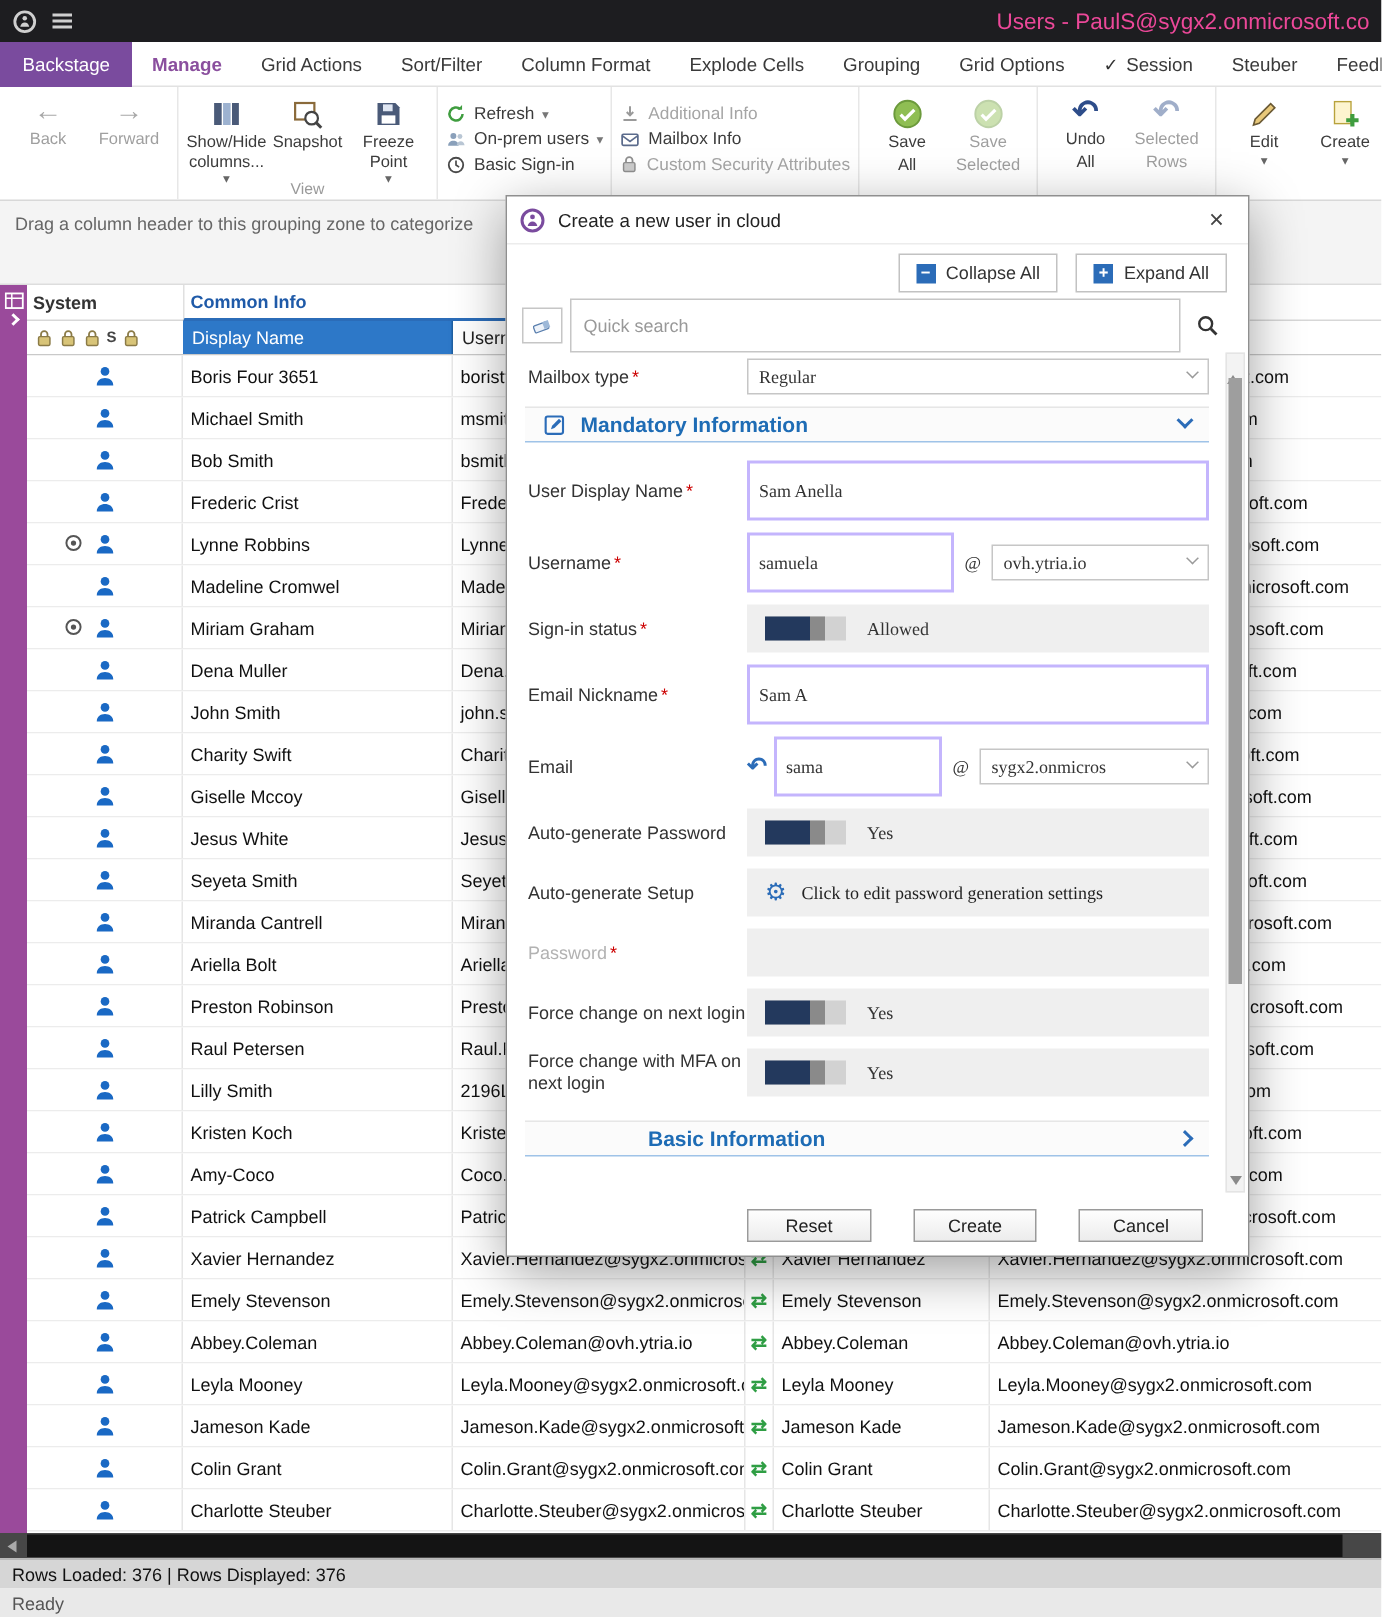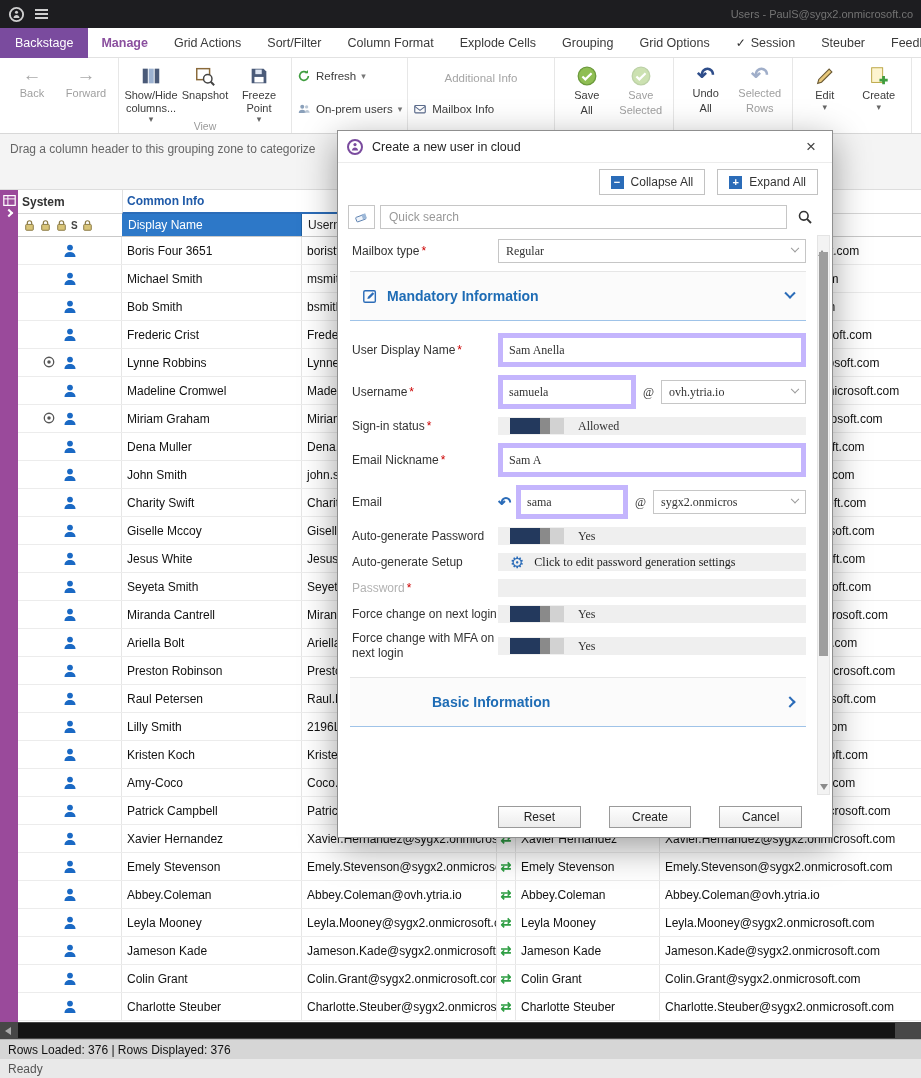--- a/index.html
+++ b/index.html
@@ -8,42 +8,42 @@
     position: relative; overflow: hidden; background: #fff;
     font-family: "Liberation Sans", sans-serif; font-size: 12px; color: #222;
   }
   .ic { display:block; }
 
   
   .titlebar { position:absolute; left:0; top:0; width:921px; height:28px; background:#1d1d20; display:flex; align-items:center; padding:0 8px; }
   .tb-logo { width:17px; height:17px; margin-right:10px; }
   .burger { display:flex; flex-direction:column; gap:2.5px; width:13px; cursor:pointer; }
   .burger i { display:block; height:1.5px; background:#cfcfcf; }
-  .tb-title { margin-left:auto; color:#737373; font-size:11px; white-space:nowrap; overflow:hidden; }
+  .tb-title { margin-left:auto; color:#ec4899; font-size:15px; white-space:nowrap; overflow:hidden; }
 
   
   .tabsbar { position:absolute; left:0; top:28px; width:921px; height:30px; background:#fff; border-bottom:1px solid #e2e2e2; display:flex; align-items:stretch; font-size:12.5px; white-space:nowrap; }
   .tab { display:flex; align-items:center; padding:0 13px; color:#3a3a3a; cursor:pointer; }
   .tab.backstage { background:#7a4b9e; color:#fff; padding:15px 15px; }
   .tab.active { color:#8a4f9e; font-weight:bold; }
   .tabcheck { color:#333; margin-right:5px; font-size:12px; }
 
   
   .ribbon { position:absolute; left:0; top:58px; width:921px; height:76px; background:#fff; border-bottom:1px solid #d8d8d8; display:flex; align-items:stretch; overflow:hidden; }
   .rb-group { display:flex; align-items:flex-start; padding:4px 5px 14px 5px; border-right:1px solid #e7e7e7; position:relative; }
   .rb-caption { position:absolute; bottom:1px; left:0; right:0; text-align:center; font-size:10.5px; color:#9a9a9a; }
   .rb-big { width:54px; display:flex; flex-direction:column; align-items:center; gap:2px; padding:3px 1px; color:#3c3c3c; font-size:11px; text-align:center; line-height:1.15; cursor:pointer; }
   .rb-big.dim { color:#9f9f9f; }
   .rb-big .glyph { font-size:19px; line-height:20px; color:#3d3d3d; }
   .rb-big.dim .glyph, .rb-big.dim svg { opacity:.45; }
   .rb-big .glyph.undo { color:#2e4d8a; font-size:21px; font-weight:bold; }
   .rb-dd { font-size:9px; color:#666; line-height:7px; }
-  .rb-stack { display:flex; flex-direction:column; gap:16px; padding-top:5px; }
+  .rb-stack { display:flex; flex-direction:column; gap:0; padding-top:5px; }
   .rb-small { display:flex; align-items:center; gap:5px; font-size:11.5px; color:#3c3c3c; height:17px; cursor:pointer; white-space:nowrap; }
-  .rb-small.dim { color:#a5a5a5;flex-direction:column; }
+  .rb-small.dim { color:#a5a5a5; }
   .rb-small .dd { font-size:9px; color:#777; }
   .ic16 { width:16px; height:16px; } .ic14 { width:14px; height:14px; } .ic22 { width:22px; height:22px; }
   .ic13 { width:13px; height:13px; }
   .rb-edge { width:18px; overflow:hidden; display:flex; flex-direction:column; gap:3px; padding-top:5px; }
 
   
   .groupbar { position:absolute; left:0; top:134px; width:921px; height:56px; background:#f4f4f4; border-bottom:1px solid #ddd; color:#666; padding:8px 10px; }
 
   
   .rail { position:absolute; left:0; top:190px; width:18px; height:832px; background:#9a4a9b; }
@@ -82,41 +82,41 @@
   
   .dialog { position:absolute; left:337px; top:130px; width:496px; height:708px; background:#fff; border:1px solid #8f8f8f; box-shadow:0 10px 34px rgba(0,0,0,.38); z-index:20; display:flex; flex-direction:column; }
   .dlg-title { height:32px; display:flex; align-items:center; padding:0 8px; border-bottom:1px solid #ececec; flex:0 0 32px; }
   .dlg-title .txt { margin-left:8px; color:#222; font-size:12.5px; }
   .dlg-close { margin-left:auto; width:26px; height:26px; display:flex; align-items:center; justify-content:center; font-size:17px; color:#444; cursor:pointer; }
   .dlg-toolbar { height:38px; flex:0 0 38px; display:flex; justify-content:flex-end; align-items:center; gap:12px; padding:0 14px; }
   .btn-outline { height:26px; border:1px solid #c2c2c2; background:#fff; display:flex; align-items:center; gap:7px; padding:0 11px; font-size:12px; color:#333; cursor:pointer; }
   .bluebox { width:13px; height:13px; background:#2b6cb8; color:#fff; font-size:11px; line-height:12px; text-align:center; font-weight:bold; }
   .dlg-search { height:32px; flex:0 0 32px; display:flex; align-items:center; gap:5px; padding:0 14px 0 10px; }
   .erase-btn { width:27px; height:24px; border:1px solid #c6c6c6; background:#fff; display:flex; align-items:center; justify-content:center; cursor:pointer; }
-  .dlg-search input { flex:1; height:24px; border:1px solid #c6c6c6; padding:0 8px; font-family:inherit; font-size:12px; color:#333; outline:none; }
+  .dlg-search input { flex:1; height:36px; border:1px solid #c6c6c6; padding:0 8px; font-family:inherit; font-size:12px; color:#333; outline:none; }
   .dlg-search input::placeholder { color:#999; }
   .search-btn { width:26px; height:24px; background:#fff; border:none; display:flex; align-items:center; justify-content:center; cursor:pointer; }
   .dlg-body { position:relative; flex:1; padding:6px 26px 0 12px; overflow:hidden; }
   .frow { display:flex; align-items:center; margin-bottom:8px; }
   .flabel { width:148px; flex:0 0 148px; padding-left:2px; color:#333; line-height:1.25; }
   .flabel.dim { color:#b2b2b2; }
   .req { color:#cc0000; margin-left:2px; }
   .fctrl { flex:1; display:flex; align-items:center;font-family:Liberation Serif, serif; }
-  .fctrl.gray { background:#efefef; height:18px; padding-left:12px; }
-  .tinput { width:100%; height:28px; border:5px solid #c4b5fd; padding:12px 6px; font-family:inherit; font-size:12px; color:#333; outline:none; }
+  .fctrl.gray { background:#efefef; height:32px; padding-left:12px; }
+  .tinput { width:100%; height:40px; border:2px solid #c4b5fd; padding:12px 6px; font-family:inherit; font-size:12px; color:#333; outline:none; }
   .tinput.small { width:138px; }
   .tinput.smaller { width:112px; }
   .atsign { margin:0 7px; color:#333; }
   .fake-select { height:24px; border:1px solid #c6c6c6; background:#fff; display:flex; align-items:center; padding:0 7px; color:#333; flex:1; cursor:pointer; }
   .fs-chev { margin-left:auto; width:6px; height:6px; border:solid #9a9a9a; border-width:0 1.5px 1.5px 0; transform:rotate(45deg) translate(-2px,-2px); }
   .toggle { width:54px; height:16px; background:#d2d2d2; position:relative; flex:0 0 54px; cursor:pointer; }
   .toggle .on { position:absolute; left:0; top:0; width:30px; height:16px; background:#23395d; }
   .toggle .handle { position:absolute; left:30px; top:0; width:10px; height:16px; background:#8a8a8a; }
   .tog-label { margin-left:14px; color:#333; }
-  .sec-hdr { display:flex; align-items:center; gap:9px; height:50px; background:#fbfbfb; border-top:1px solid #e6e6e6; border-bottom:1px solid #9fc3e8; margin:2px 0 12px 0; padding:0 12px; color:#1e6cb5; font-weight:bold; font-size:14px; cursor:pointer; }
+  .sec-hdr { display:flex; align-items:center; gap:9px; height:24px; background:#fbfbfb; border-top:1px solid #e6e6e6; border-bottom:1px solid #9fc3e8; margin:2px 0 12px 0; padding:0 12px; color:#1e6cb5; font-weight:bold; font-size:14px; cursor:pointer; }
   .sec-hdr .chev { margin-left:auto; width:8px; height:8px; border:solid #2b6cb8; border-width:0 2px 2px 0; }
   .chev.down { transform:rotate(45deg) translate(-2px,-2px); }
   .chev.right { transform:rotate(-45deg); }
   .sec-hdr.basic { margin-top:16px; padding-left:82px; }
   .gear { color:#2b6cb8; font-size:16px; margin-right:10px; }
   .undo-glyph { color:#2b6cb8; font-size:16px; font-weight:bold; width:18px; flex:0 0 18px; cursor:pointer; }
   .dlg-footer { height:40px; flex:0 0 40px; display:flex; align-items:center; gap:28px; padding:0 30px 0 160px; }
   .btn { flex:1; height:22px; border:1px solid #9a9a9a; background:linear-gradient(#fefefe,#ececec); font-size:12px; color:#222; display:flex; align-items:center; justify-content:center; cursor:pointer; }
   .dlg-scroll { position:absolute; right:2px; top:2px; width:13px; height:560px; background:#f3f3f3; border:1px solid #e4e4e4; }
   .sb-up { width:0; height:0; border-left:4px solid transparent; border-right:4px solid transparent; border-bottom:6px solid #8a8a8a; margin:4px auto; }

